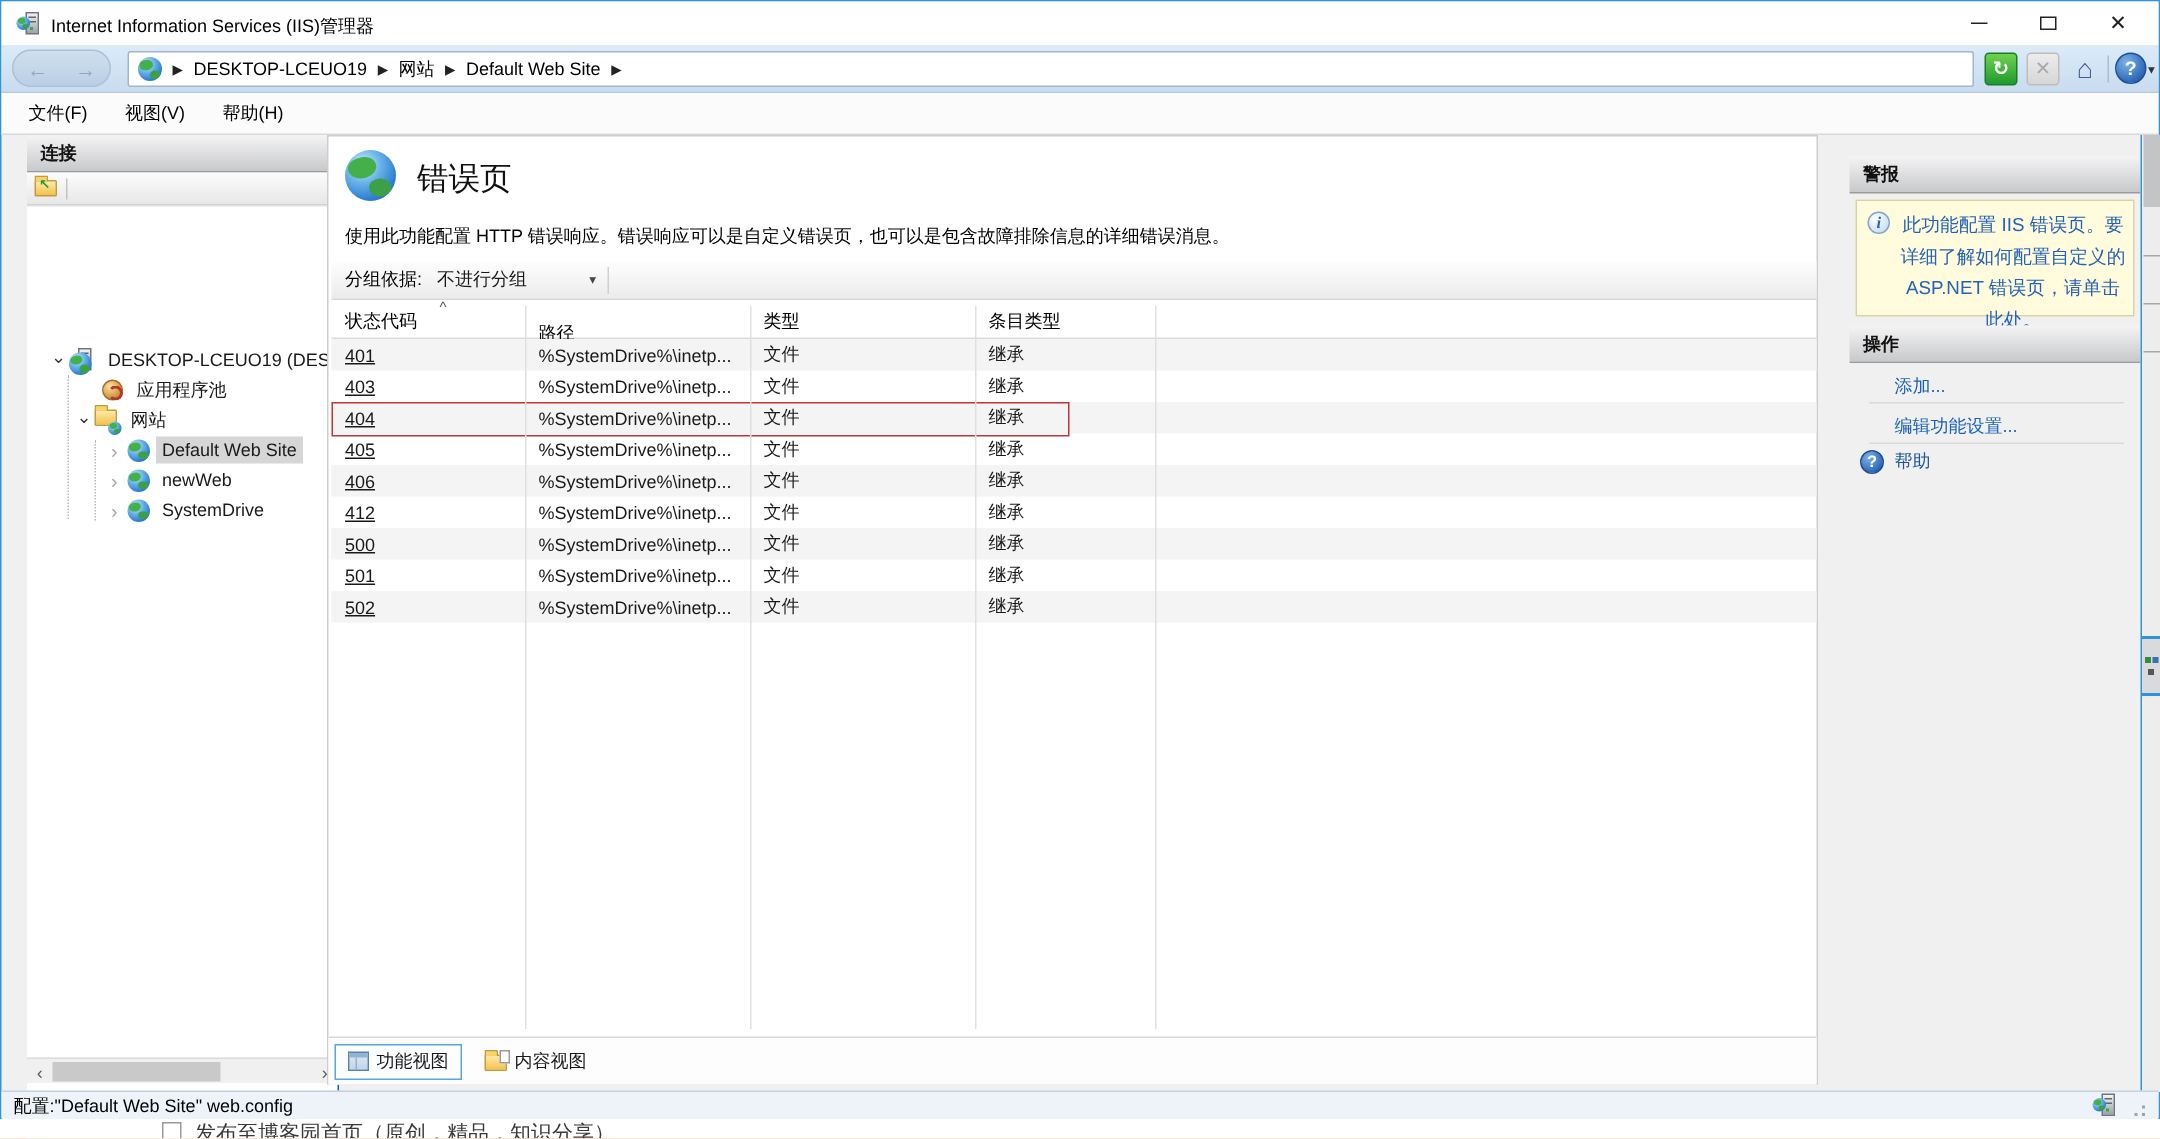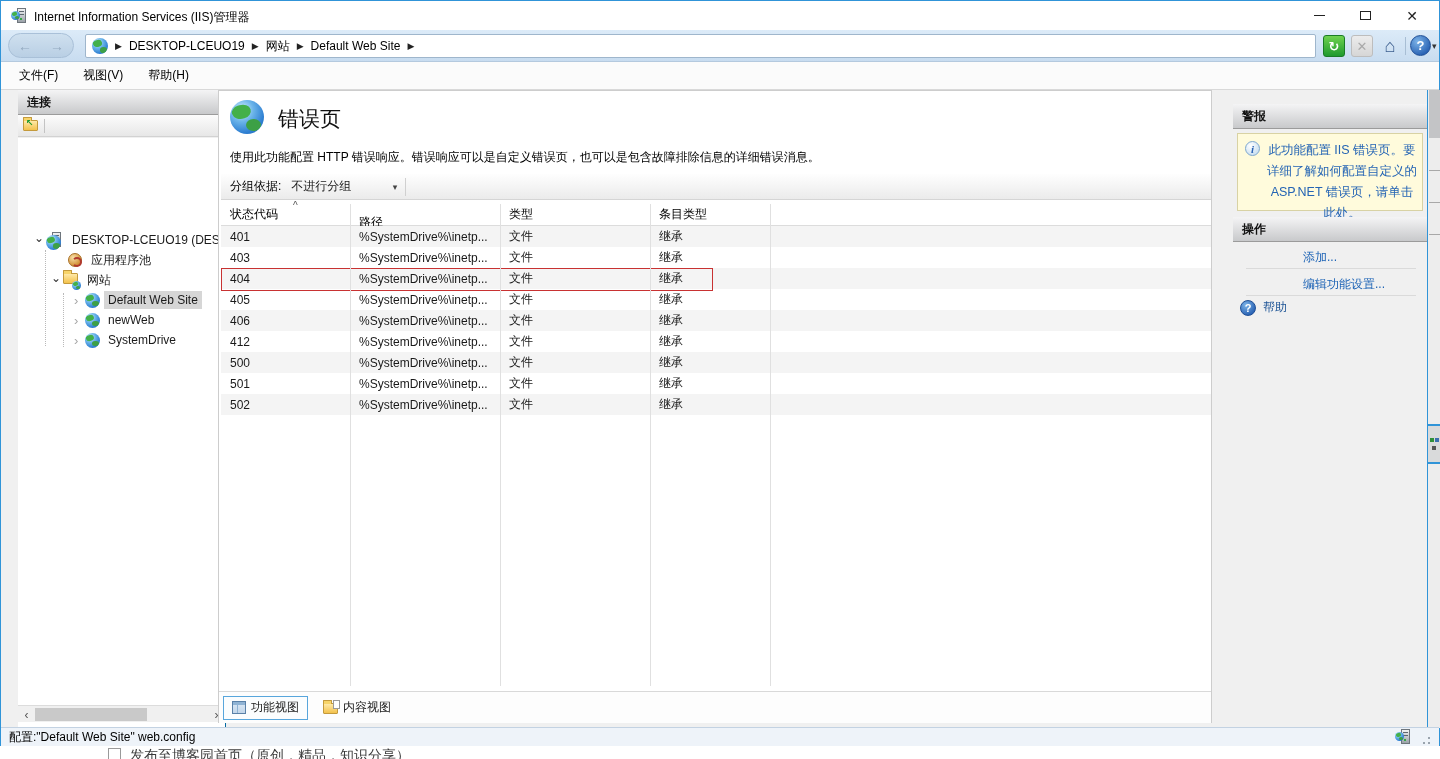--- a/index.html
+++ b/index.html
@@ -83,41 +83,41 @@
   .gb-caret { font-size:9px; color:#444; margin-right:4px; }
   .gb-sep { width:1px; height:18px; background:#d0d0d0; margin-left:4px; }
   .lheader { position:absolute; left:2px; top:113px; width:990px; height:22px; display:flex; align-items:center; border-bottom:1px solid #dcdcdc; }
   .hc { padding-left:9px; color:#000; position:relative; }
   .hc1 { width:129px; } .hc2 { width:150px;margin-top:15px; } .hc3 { width:150px; } .hc4 { width:120px; }
   .sortmark { position:absolute; top:-6px; left:72px; font-size:10px; color:#555; }
   .lrowhost { position:absolute; left:2px; top:135px; width:990px; }
   .lrow { position:relative; height:21px; display:flex; align-items:center; }
   .lrow.alt { background:#f4f4f4; }
   .lrow .c { padding-left:9px; white-space:nowrap; overflow:hidden; }
-  .c1 { width:129px; } .c2 { width:150px; } .c3 { width:150px; } .c4 { width:120px; }
+  .c1 { width:129px;text-decoration:underline; } .c2 { width:150px; } .c3 { width:150px; } .c4 { width:120px; }
   .lrow.highlighted::after { content:""; position:absolute; left:0; top:0; width:490px; height:21px; border:1px solid #c83232; }
   .vline { position:absolute; top:113px; height:482px; width:1px; background:#e0e0e0; }
   .vl1 { left:131px; } .vl2 { left:281px; } .vl3 { left:431px; } .vl4 { left:551px; }
   .tabsbar { position:absolute; left:0; top:600px; width:992px; height:32px; background:#fdfdfd; border-top:1px solid #d9d9d9; display:flex; align-items:center; padding-left:4px; gap:6px; }
   .viewtab { display:flex; align-items:center; gap:5px; height:24px; padding:0 8px; border:1px solid transparent; }
   .viewtab.selected { border-color:#58a6dc; background:#fbfdfe; }
   .grid-ic { width:14px; height:13px; border:1px solid #5a81a8; background:linear-gradient(#dce9f5,#c2d6ea); position:relative; }
   .grid-ic::before { content:""; position:absolute; left:0; top:0; right:0; height:3px; background:#8fb3d4; }
   .grid-ic::after { content:""; position:absolute; left:4px; top:3px; bottom:0; width:1px; background:#8fb3d4; }
   .content-ic { position:relative; width:15px; height:12px; }
   .content-ic .folder { position:absolute; left:0; top:1px; }
   .content-ic .page { position:absolute; right:-2px; top:-2px; width:7px; height:9px; background:#fff; border:1px solid #9a9a9a; }
 
   
   .rpanel { position:absolute; left:1232px; top:103px; width:194px; height:638px; background:#f0f0f0; }
   .alertbox { position:absolute; left:4px; top:29px; width:186px; height:78px; background:#fffbdc; border:1px solid #d8d2a4; }
   .info-ic { position:absolute; left:7px; top:7px; width:15px; height:15px; border-radius:50%; background:radial-gradient(circle at 35% 30%, #ffffff, #cfe2f2 70%); border:1px solid #7da7cf; color:#2a63b4; font-size:11px; font-weight:bold; font-style:italic; display:flex; align-items:center; justify-content:center; font-family:"Liberation Serif",serif; }
   .alerttext { position:absolute; left:28px; top:6px; width:152px; color:#2464b4; line-height:21px; font-size:12.5px;text-align:center; }
   .ops-hdr { position:absolute; left:0; top:113px; width:194px; }
-  .oplink { position:absolute; left:30px; color:#1b62b5; white-space:nowrap;margin-left:40px; }
+  .oplink { position:absolute; left:30px; color:#1b62b5; white-space:nowrap; }
   .op-add { top:145px; } .op-edit { top:172px; }
   .opsep { position:absolute; left:13px; width:170px; height:1px; background:#dadada; }
   .os1 { top:164px; } .os2 { top:191px; }
   .helprow { position:absolute; left:7px; top:195px; display:flex; align-items:center; gap:7px; color:#1f5596; }
   .qmark { width:16px; height:16px; border-radius:50%; background:radial-gradient(circle at 35% 30%, #7db4e8, #2a63b4 75%); border:1px solid #1f4f96; color:#fff; font-weight:bold; font-size:11px; display:flex; align-items:center; justify-content:center; }
 
   
   .rstrip { position:absolute; left:1426px; top:89px; width:13px; height:638px; background:#ededed; border-left:1px solid #3094d8; }
   .rstrip .blk { position:absolute; left:1px; top:0; width:12px; height:48px; background:#c3c4c6; }
   .rstrip .ln { position:absolute; left:1px; width:12px; height:1px; background:#a8a8a8; }

